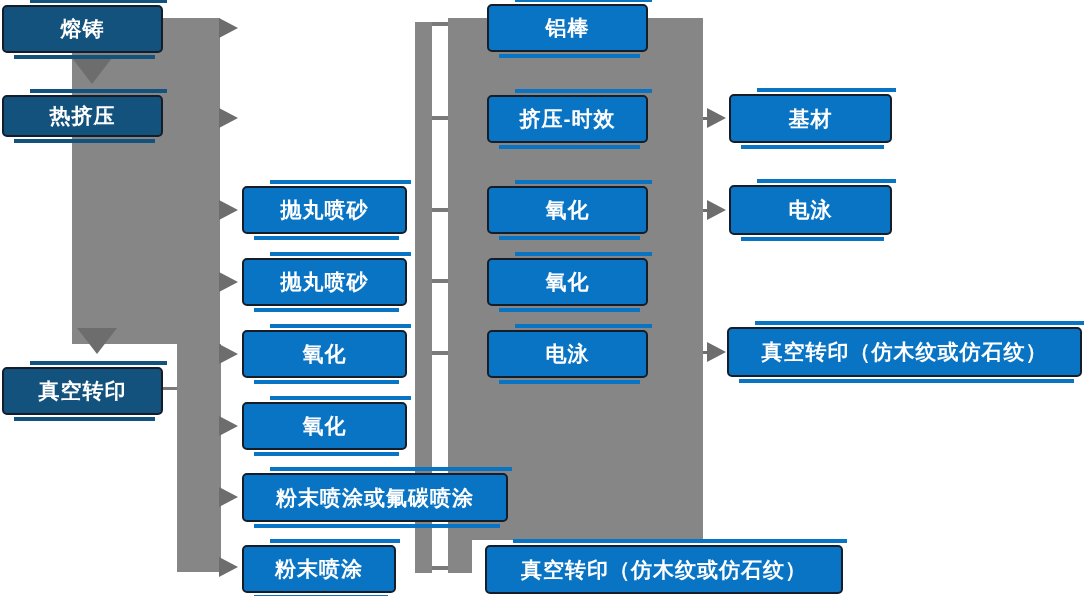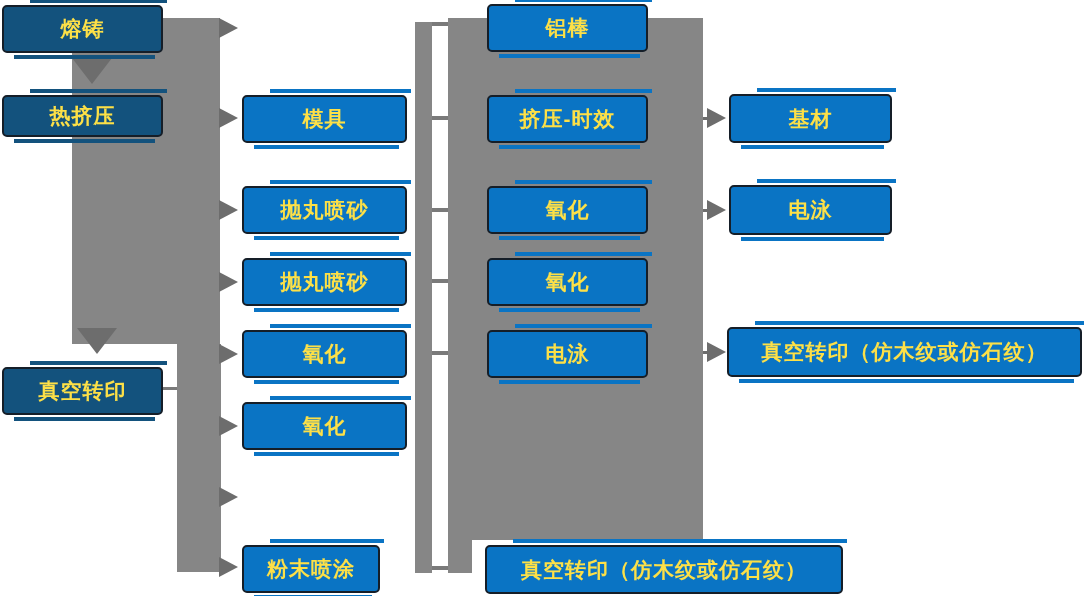--- a/index.html
+++ b/index.html
@@ -17,21 +17,21 @@
   .tri-down {
     position:absolute; z-index:2; width:0; height:0;
     border-left:20px solid transparent; border-right:20px solid transparent;
     border-top:26px solid var(--arrow);
   }
   .stub { position:absolute; z-index:2; height:3px; background:var(--arrow); }
   .node {
     position:absolute; z-index:3; box-sizing:border-box;
     display:flex; align-items:center; justify-content:center;
     border:2px solid var(--edge); border-radius:5px;
-    color:#fde047; font-weight:bold; font-size:21px; letter-spacing:1px;
+    color:#ffffff; font-weight:bold; font-size:21px; letter-spacing:1px;
     text-align:center; white-space:nowrap;
   }
   .node::before, .node::after { content:""; position:absolute; height:4px; background:inherit; }
   .node::before { top:-8px; left:26px; right:-6px; }
   .node::after  { bottom:-8px; left:10px; right:6px; }
   .blue { background:var(--blue); }
   .dark { background:var(--navy); }
 </style>
 </head>
 <body>
@@ -74,36 +74,36 @@
   <div class="node dark" style="left:2px; top:5px; width:161px; height:48px;">
     <span>熔铸</span>
   </div>
   <div class="node dark" style="left:2px; top:95px; width:161px; height:42px;">
     <span>热挤压</span>
   </div>
   <div class="node dark" style="left:2px; top:367px; width:161px; height:48px;">
     <span>真空转印</span>
   </div>
 
-  <div class="node blue" style="left:242px; top:95px; width:165px; height:48px;">
-    <span>模具</span>
-  </div>
   <div class="node blue" style="left:242px; top:186px; width:165px; height:48px;">
     <span>抛丸喷砂</span>
   </div>
   <div class="node blue" style="left:242px; top:258px; width:165px; height:48px;">
     <span>抛丸喷砂</span>
   </div>
   <div class="node blue" style="left:242px; top:330px; width:165px; height:48px;">
     <span>氧化</span>
   </div>
   <div class="node blue" style="left:242px; top:402px; width:165px; height:48px;">
     <span>氧化</span>
   </div>
-  <div class="node blue" style="left:242px; top:545px; width:138px; height:48px;">
+  <div class="node blue" style="left:242px; top:473px; width:266px; height:49px;">
+    <span>粉末喷涂或氟碳喷涂</span>
+  </div>
+  <div class="node blue" style="left:242px; top:545px; width:154px; height:48px;">
     <span>粉末喷涂</span>
   </div>
 
   <div class="node blue" style="left:487px; top:4px; width:161px; height:48px;align-items:center;">
     <span>铝棒</span>
   </div>
   <div class="node blue" style="left:487px; top:95px; width:161px; height:48px;">
     <span>挤压-时效</span>
   </div>
   <div class="node blue" style="left:487px; top:186px; width:161px; height:48px;">

